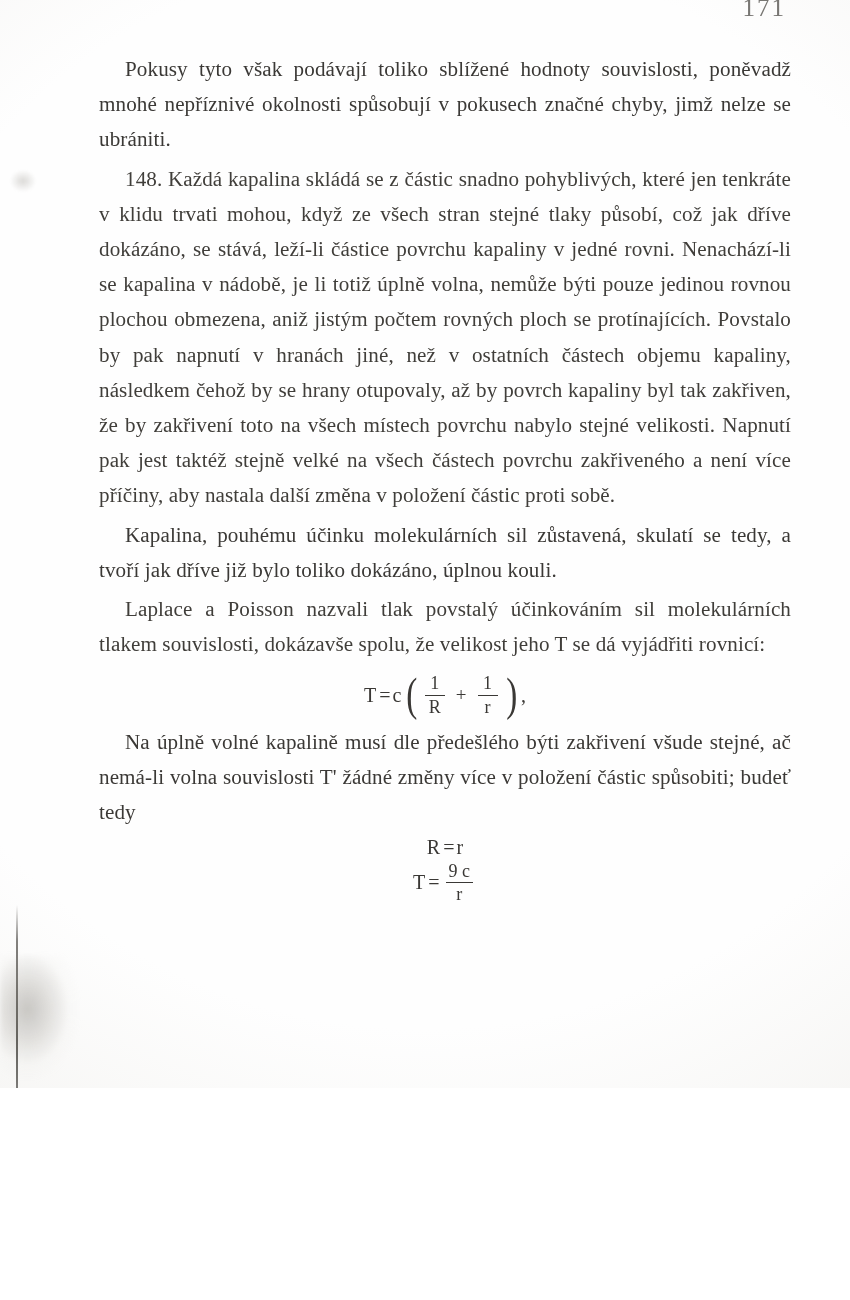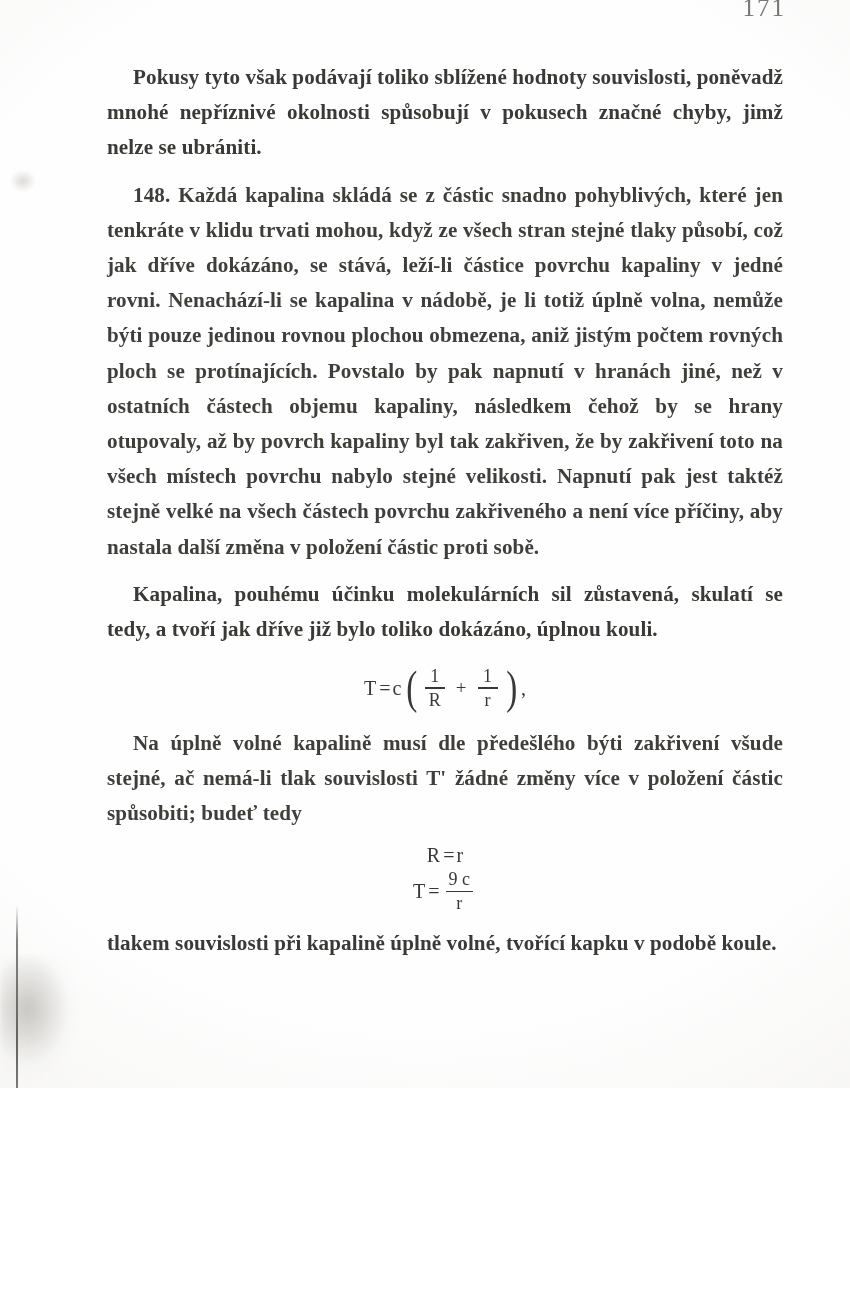--- a/index.html
+++ b/index.html
@@ -84,28 +84,27 @@
   }
 
   
   .body-text {
     position: absolute;
     left: 95px;
     top: 48px;
     width: 700px;
   }
   .para {
-    margin: 12px;
+    margin: 4px;
     font-size: 21.1px;
     line-height: 35.2px;
     text-align: justify;
     text-justify: inter-word;
     color: #3d3b38;
     letter-spacing: 0.1px;
-    font-weight: bold;
   }
   .para.indent {
     text-indent: 26px;
   }
   
   .para:nth-of-type(odd) { color: #3b3936; }
   .para:nth-of-type(even) { color: #403e3a; }
 
   
   .formula {
@@ -177,20 +176,21 @@
   <div class="folio">171</div>
 
   <div class="body-text">
 
     <p class="para indent">Pokusy tyto však podávají toliko sblížené hodnoty souvislosti, poněvadž mnohé nepříznivé okolnosti spůsobují v pokusech značné chyby, jimž nelze se ubrániti.</p>
 
     <p class="para indent">148. Každá kapalina skládá se z částic snadno pohyblivých, které jen tenkráte v klidu trvati mohou, když ze všech stran stejné tlaky působí, což jak dříve dokázáno, se stává, leží-li částice povrchu kapaliny v jedné rovni. Nenachází-li se kapalina v nádobě, je li totiž úplně volna, nemůže býti pouze jedinou rovnou plochou obmezena, aniž jistým počtem rovných ploch se protínajících. Povstalo by pak napnutí v hranách jiné, než v ostatních částech objemu kapaliny, následkem čehož by se hrany otupovaly, až by povrch kapaliny byl tak zakřiven, že by zakřivení toto na všech místech povrchu nabylo stejné velikosti. Napnutí pak jest taktéž stejně velké na všech částech povrchu zakřiveného a není více příčiny, aby nastala další změna v položení částic proti sobě.</p>
 
     <p class="para indent">Kapalina, pouhému účinku molekulárních sil zůstavená, skulatí se tedy, a tvoří jak dříve již bylo toliko dokázáno, úplnou kouli.</p>
 
+    <p class="para indent">Laplace a Poisson nazvali tlak povstalý účinkováním sil molekulárních tlakem souvislosti, dokázavše spolu, že velikost jeho T se dá vyjádřiti rovnicí:</p>
 
     <div class="formula">
       <span class="formula-row">
         <span>T</span>
           <span class="eqsign">=</span>
           <span>c</span>
         <span class="paren">(</span>
         <span class="frac">
           <span class="num">1</span>
           <span class="bar"></span>
@@ -201,21 +201,21 @@
           <span class="num">1</span>
           <span class="bar"></span>
           <span class="den">r</span>
         </span>
         <span class="paren">)</span>
         <span>,</span>
       </span>
     </div>
 
 
-    <p class="para indent">Na úplně volné kapalině musí dle předešlého býti zakřivení všude stejné, ač nemá-li tlak souvislosti T' žádné změny více v položení částic spůsobiti; budeť tedy</p>
+    <p class="para indent">Na úplně volné kapalině musí dle předešlého býti zakřivení všude stejné, ač nemá-li volna souvislosti T' žádné změny více v položení částic spůsobiti; budeť tedy</p>
 
     <div class="formula-block">
       <div class="formula">
         <span class="formula-row">
           <span>R</span>
             <span class="eqsign">=</span>
             <span>r</span>
         </span>
       </div>
       <div class="formula">
@@ -224,21 +224,20 @@
             <span class="eqsign">=</span>
           <span class="frac">
             <span class="num">9 c</span>
             <span class="bar"></span>
             <span class="den">r</span>
           </span>
         </span>
       </div>
     </div>
 
-    <p class="para">tlakem souvislosti při kapalině úplně volné, tvořící kapku v podobě koule.</p>
 
   </div>
 
   <div class="stamp">
     <svg width="104" height="104" viewBox="0 0 104 104" aria-hidden="true">
       <g fill="none" stroke="#6b6a66">
         <circle cx="52" cy="52" r="45" stroke-width="3.4"></circle>
         <circle cx="52" cy="52" r="38.5" stroke-width="1.6"></circle>
       </g>
       <g fill="#6b6a66" opacity="0.9">

